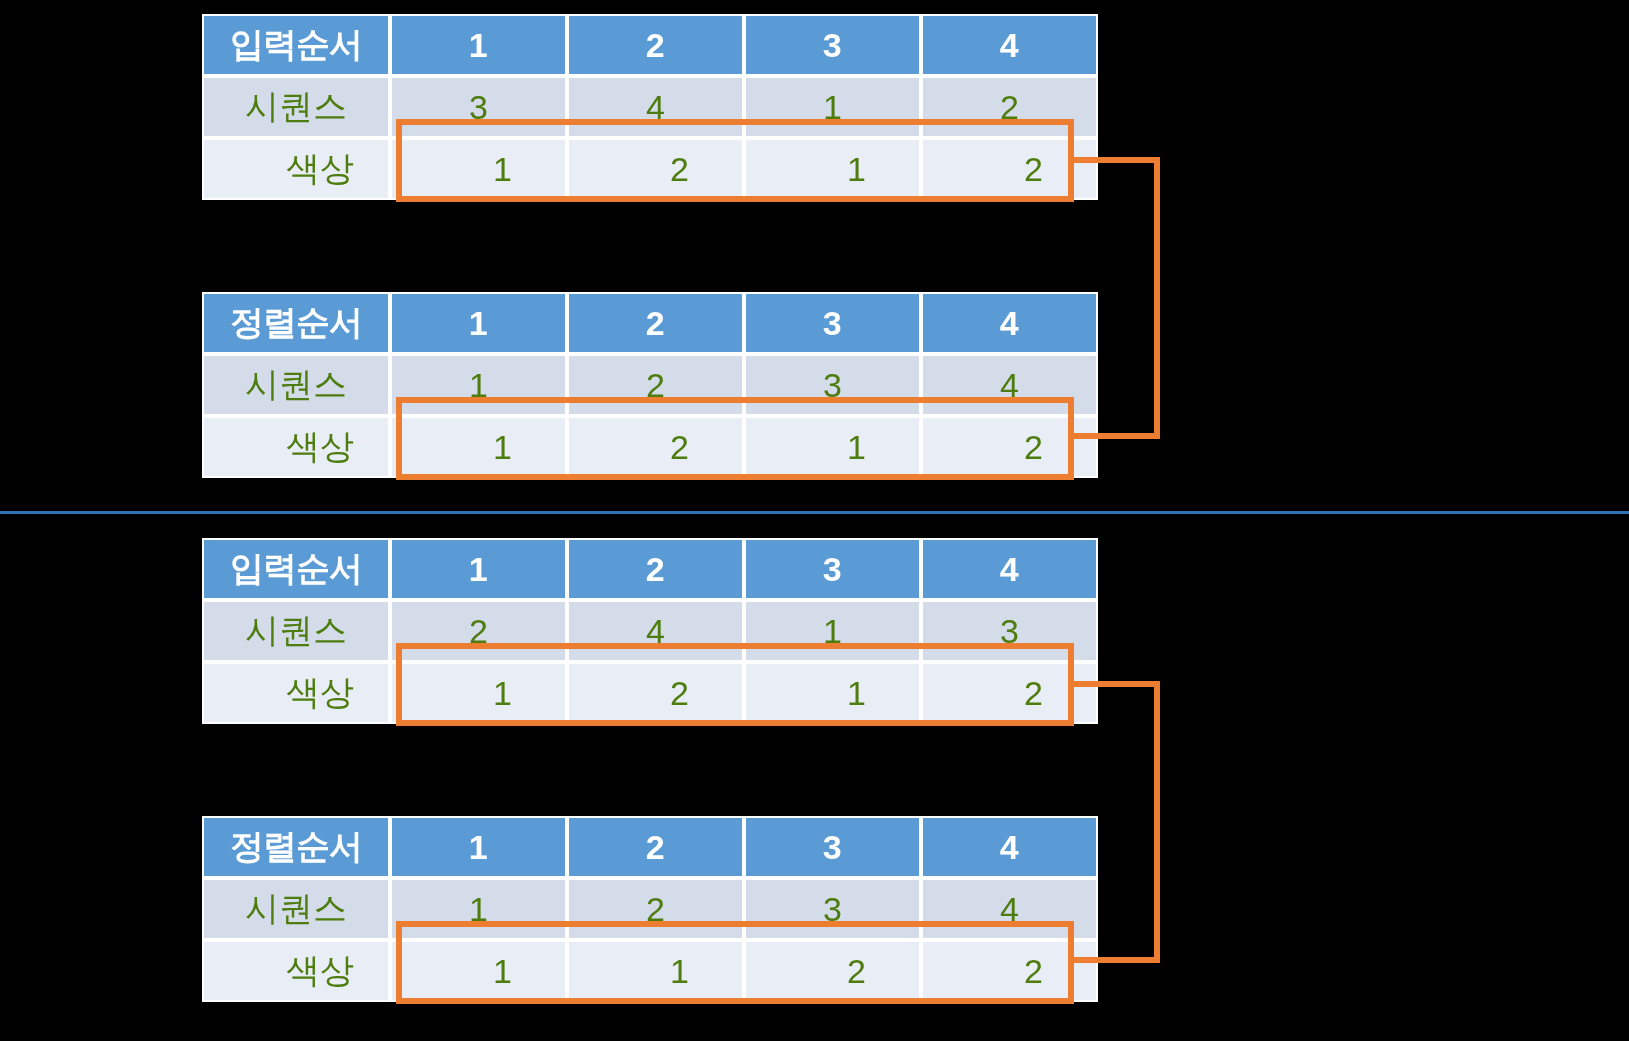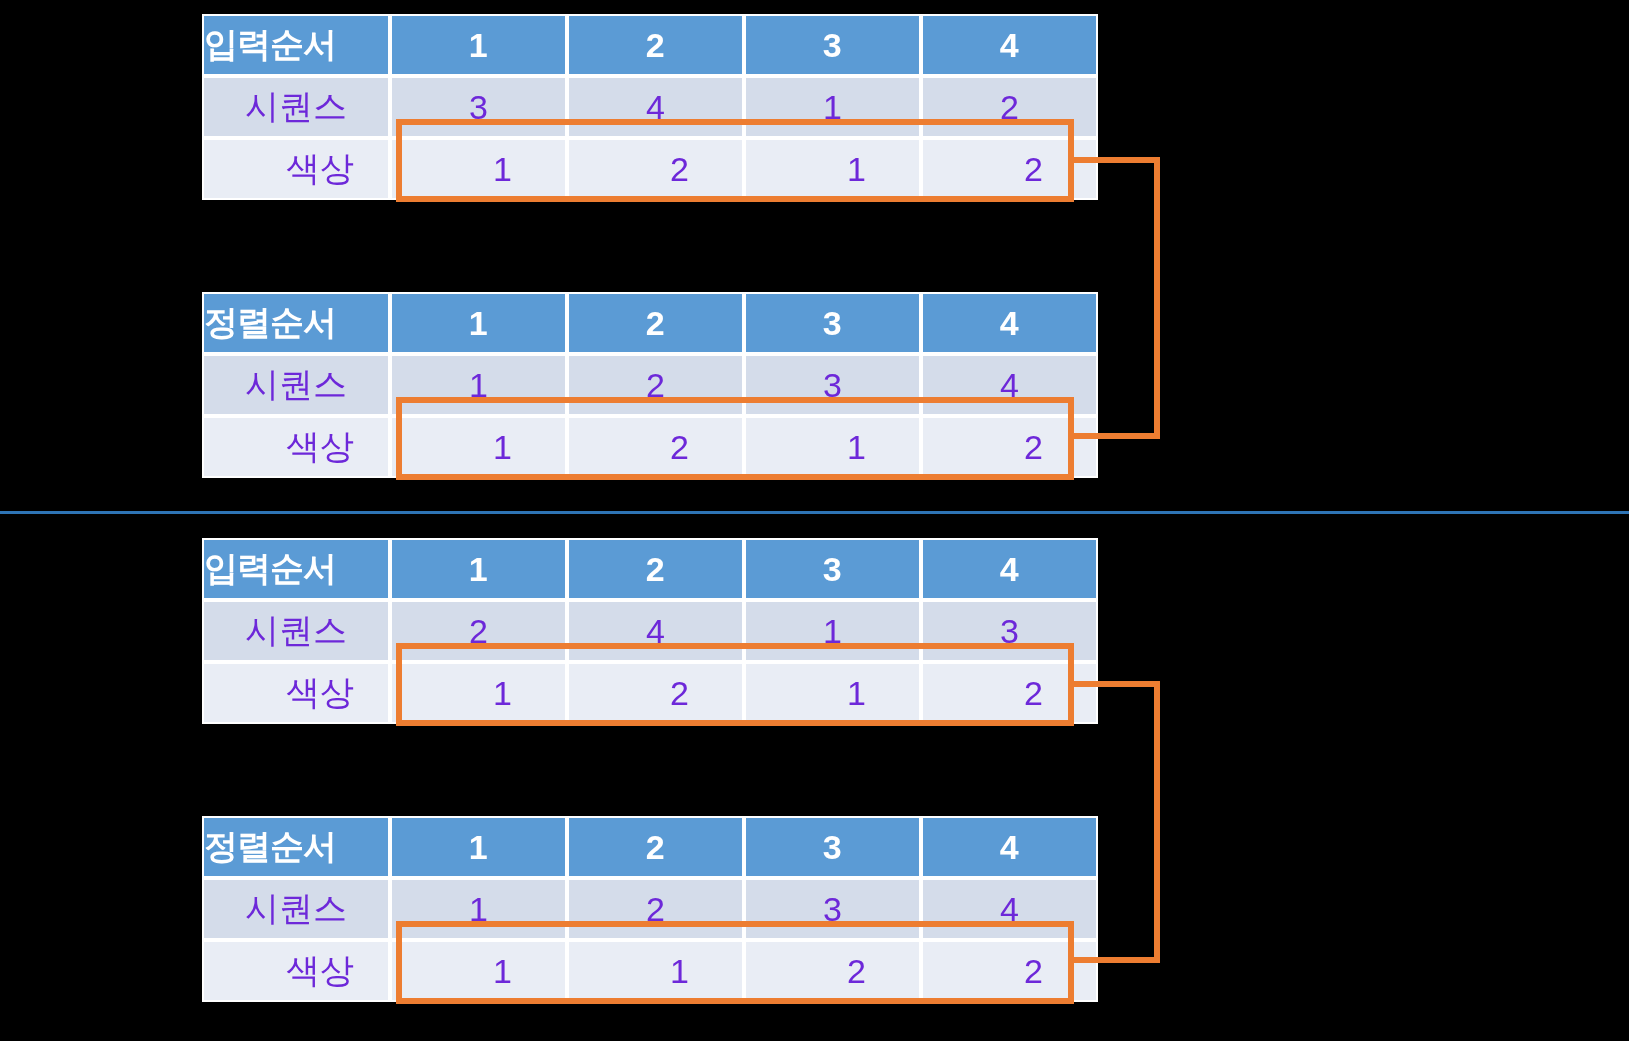--- a/index.html
+++ b/index.html
@@ -40,36 +40,36 @@
     background: #ffffff;
   }
   .tbl td {
     padding: 0;
     margin: 0;
     height: 58px;
     text-align: center;
     vertical-align: middle;
     border: 2px solid #ffffff;
     font-size: 34px;
-    color: #6d28d9;
+    color: #4d7c0f;
     font-weight: 400;
     white-space: nowrap;
   }
   .tbl .c-label { width: 184px; }
   .tbl .c-1, .tbl .c-2, .tbl .c-3, .tbl .c-4 { width: 173px; }
 
   .row-head td {
     background: #5B9BD5;
     color: #ffffff;
     font-weight: bold;
     font-size: 34px;
     letter-spacing: 0.5px;
   }
   .row-head td.c-label {
-    text-align: left;
+    text-align: center;
     letter-spacing: -1px;
   }
   .row-mid td { background: #D4DCEA; }
   .row-bot td { background: #E9EDF5; padding-left: 48px; }
 
   .red { color: #FF0000; }
 
   
   .hl {
     position: absolute;

